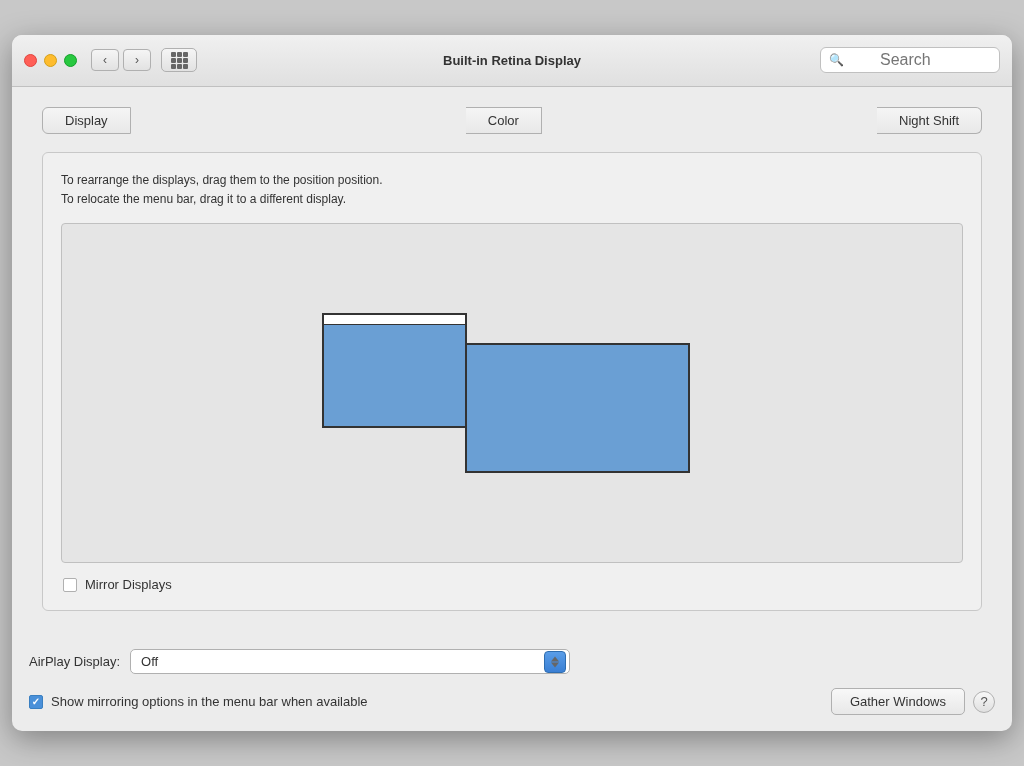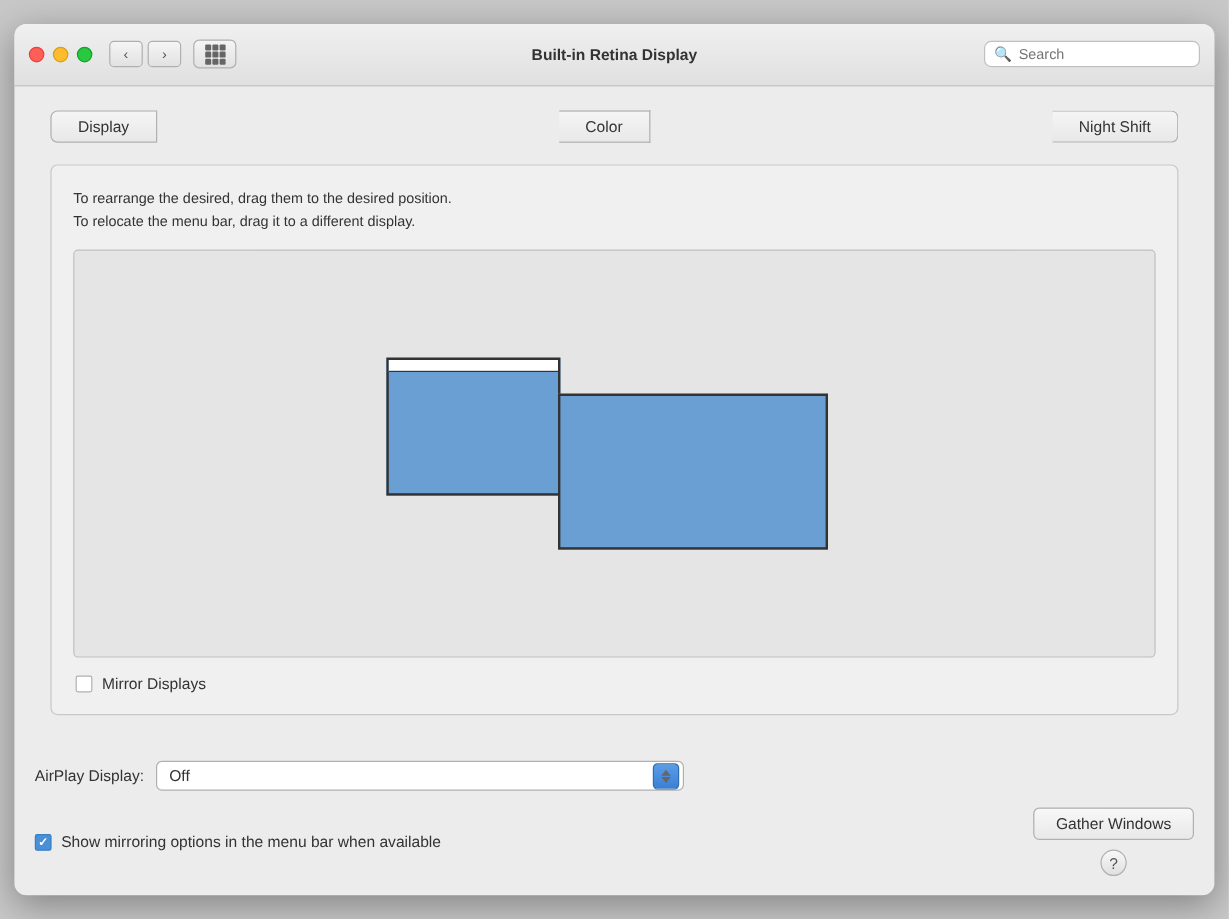--- a/index.html
+++ b/index.html
@@ -121,23 +121,24 @@
 
     .search-icon-svg {
       color: #999;
       font-size: 12px;
     }
 
     .search-input {
       border: none;
       outline: none;
       background: transparent;
-      font-size: 12px;
+      font-size: 16px;
       color: #15803d;
       width: 100%;
+      margin-left: 31px;
     }
 
     
     .content {
       padding: 20px 30px 20px 30px;
     }
 
     
     .tabs {
       display: flex;
@@ -355,21 +356,20 @@
     .mirroring-label {
       font-size: 13px;
       color: #333;
       text-align: right;
     }
 
     .mirroring-right {
       display: flex;
       align-items: center;
       gap: 8px;
-      flex-direction: column;
     }
 
     .gather-btn {
       padding: 5px 18px;
       background: linear-gradient(180deg, #f8f8f8 0%, #e8e8e8 100%);
       border: 1px solid #b0b0b0;
       border-radius: 5px;
       font-size: 13px;
       color: #333;
       cursor: pointer;
@@ -448,21 +448,21 @@
   <div class="content">
 
     <div class="tabs">
       <div class="tab">Display</div>
       <div class="tab">Color</div>
       <div class="tab">Night Shift</div>
     </div>
 
     <div class="panel">
       <div class="panel-description">
-        <div>To rearrange the desired, drag them to the desired position.</div>
+        <div>To rearrange the displays, drag them to the position position.</div>
         <div>To relocate the menu bar, drag it to a different display.</div>
       </div>
 
       <div class="display-canvas">
         <div class="displays-container">
 
           <div class="display-primary">
             <div class="display-menubar"></div>
           </div>
 

